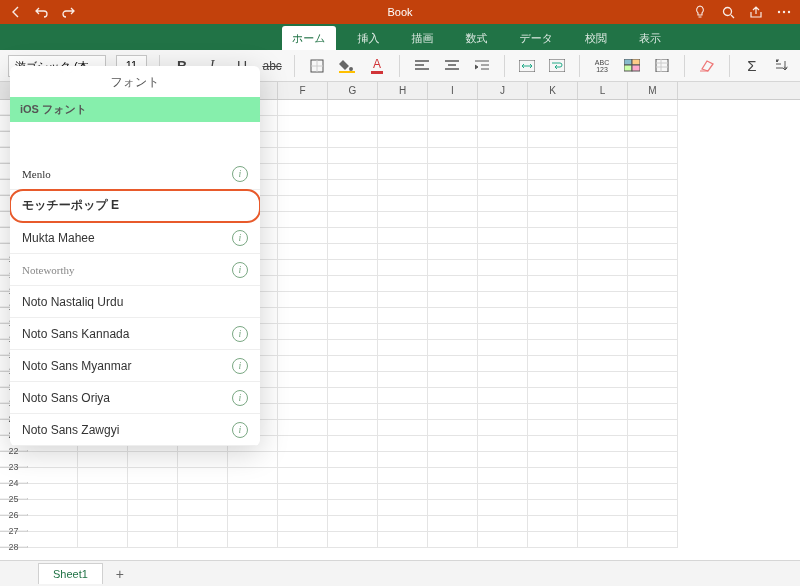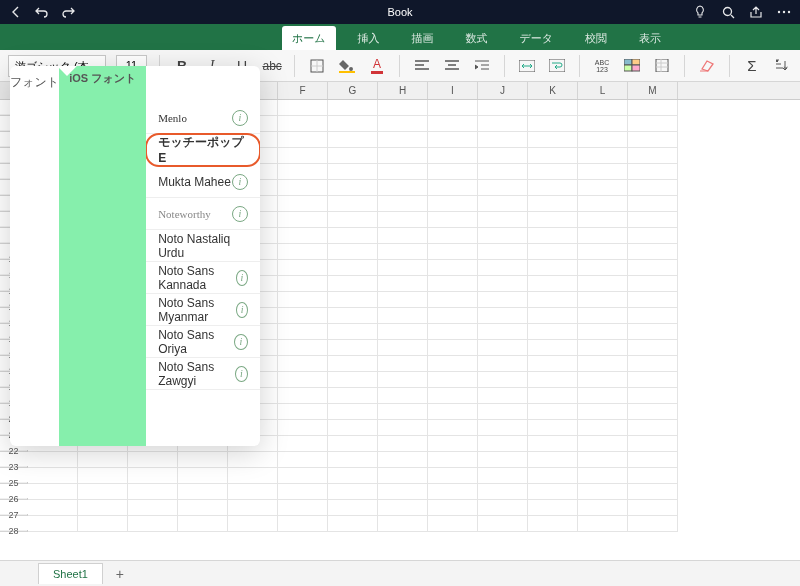--- a/index.html
+++ b/index.html
@@ -1,17 +1,17 @@
 <!DOCTYPE html>
 <html><head>
 <meta charset="utf-8">
 <style>
   * { box-sizing: border-box; margin: 0; padding: 0; }
   body { font-family: -apple-system, "Segoe UI", sans-serif; width: 800px; height: 586px; overflow: hidden; background: #fff; position: relative; }
-  .titlebar { height: 24px; background: #0f172a; display: flex; align-items: center; color: #fff; font-size: 11px; position: relative; }
+  .titlebar { height: 24px; background: #c2410c; display: flex; align-items: center; color: #fff; font-size: 11px; position: relative; }
   .tb-left { display: flex; align-items: center; gap: 10px; padding-left: 8px; }
   .tb-ic { width: 16px; height: 16px; display: flex; align-items: center; justify-content: center; opacity: .9; cursor: pointer; }
   .tb-title { position: absolute; left: 50%; transform: translateX(-50%); font-size: 11px; }
   .tb-right { position: absolute; right: 8px; display: flex; gap: 12px; }
   .tabrow { height: 26px; background: #217346; display: flex; align-items: flex-end; padding-left: 270px; }
   .tab { color: rgba(255,255,255,.85); font-size: 11px; padding: 5px 10px 4px; cursor: pointer; margin-left: 12px; }
   .tab.active { background: #fff; color: #217346; border-radius: 3px 3px 0 0; font-weight: 500; }
   .ribbon { height: 32px; background: #f7f7f7; border-bottom: 1px solid #d6d6d6; display: flex; align-items: center; gap: 10px; padding: 0 8px; position: relative; }
   .font-name { width: 100px; height: 22px; border: 1px solid #c8c8c8; background: #fff; font-size: 11px; padding: 3px 6px; }
   .font-size { width: 32px; height: 22px; border: 1px solid #c8c8c8; background: #fff; font-size: 11px; padding: 3px 6px; text-align: center; }
@@ -27,21 +27,21 @@
   .corner { width: 28px; border-right: 1px solid #ccc; background: #e8e8e8; }
   .ch { width: 50px; display: flex; align-items: center; justify-content: center; border-right: 1px solid #d4d4d4; }
   .rows { }
   .row { display: flex; height: 16px; }
   .rh { width: 28px; background: #f0f0f0; border-right: 1px solid #ccc; border-bottom: 1px solid #d4d4d4; font-size: 9px; color: #555; display: flex; align-items: center; justify-content: center; margin-top: 14px; }
   .cell { width: 50px; border-right: 1px solid #e4e4e4; border-bottom: 1px solid #e4e4e4; }
   .sheetbar { position: absolute; bottom: 0; left: 0; right: 0; height: 26px; background: #f4f4f4; border-top: 1px solid #d6d6d6; display: flex; align-items: center; padding-left: 38px; }
   .sheet-tab { background: #fff; border: 1px solid #d0d0d0; border-bottom: none; padding: 4px 14px; font-size: 11px; color: #217346; cursor: pointer; }
   .add-sheet { margin-left: 6px; color: #666; width: 22px; height: 22px; display: flex; align-items: center; justify-content: center; cursor: pointer; font-size: 14px; }
   
-  .popover { position: absolute; top: 66px; left: 10px; width: 250px; height: 380px; background: #fff; border-radius: 6px; box-shadow: 0 6px 30px rgba(0,0,0,.18); overflow: hidden; z-index: 50; display: flex; flex-direction: row; }
+  .popover { position: absolute; top: 66px; left: 10px; width: 250px; height: 380px; background: #fff; border-radius: 6px; box-shadow: 0 6px 30px rgba(0,0,0,.18); overflow: hidden; z-index: 50; display: flex; flex-direction: column; }
   .pop-title { text-align: center; font-size: 12px; color: #555; padding: 8px 0 6px; }
   .pop-section { background: #86efac; font-size: 11px; font-weight: 600; color: #555; padding: 5px 10px; }
   .pop-list { flex: 1; overflow: hidden; margin-top: 36px; }
   .pop-item { display: flex; align-items: center; justify-content: space-between; padding: 0 12px; height: 32px; border-bottom: 1px solid #eee; font-size: 12px; color: #333; cursor: pointer; }
   .pop-item.bold { font-weight: 700; }
   .pop-item.script { font-family: cursive; color: #888; font-size: 11px; }
   .pop-item.serif { font-family: serif; font-size: 11px; }
   .pop-item.hl { outline: 2px solid #e85a2b; outline-offset: -1px; }
   .info-ic { width: 16px; height: 16px; border: 1.3px solid #7aa883; border-radius: 50%; display: flex; align-items: center; justify-content: center; color: #7aa883; font-family: serif; font-style: italic; font-size: 10px; }
   .pop-tri { position: absolute; top: -7px; left: 50px; width: 14px; height: 14px; background: #fff; transform: rotate(45deg); box-shadow: -2px -2px 4px rgba(0,0,0,.06); }
@@ -573,20 +573,36 @@
         <div class="cell"></div>
         <div class="cell"></div>
         <div class="cell"></div>
         <div class="cell"></div>
         <div class="cell"></div>
         <div class="cell"></div>
         <div class="cell"></div>
         <div class="cell"></div>
       </div>
       <div class="row">
+        <div class="rh">24</div>
+        <div class="cell"></div>
+        <div class="cell"></div>
+        <div class="cell"></div>
+        <div class="cell"></div>
+        <div class="cell"></div>
+        <div class="cell"></div>
+        <div class="cell"></div>
+        <div class="cell"></div>
+        <div class="cell"></div>
+        <div class="cell"></div>
+        <div class="cell"></div>
+        <div class="cell"></div>
+        <div class="cell"></div>
+      </div>
+      <div class="row">
         <div class="rh">25</div>
         <div class="cell"></div>
         <div class="cell"></div>
         <div class="cell"></div>
         <div class="cell"></div>
         <div class="cell"></div>
         <div class="cell"></div>
         <div class="cell"></div>
         <div class="cell"></div>
         <div class="cell"></div>

